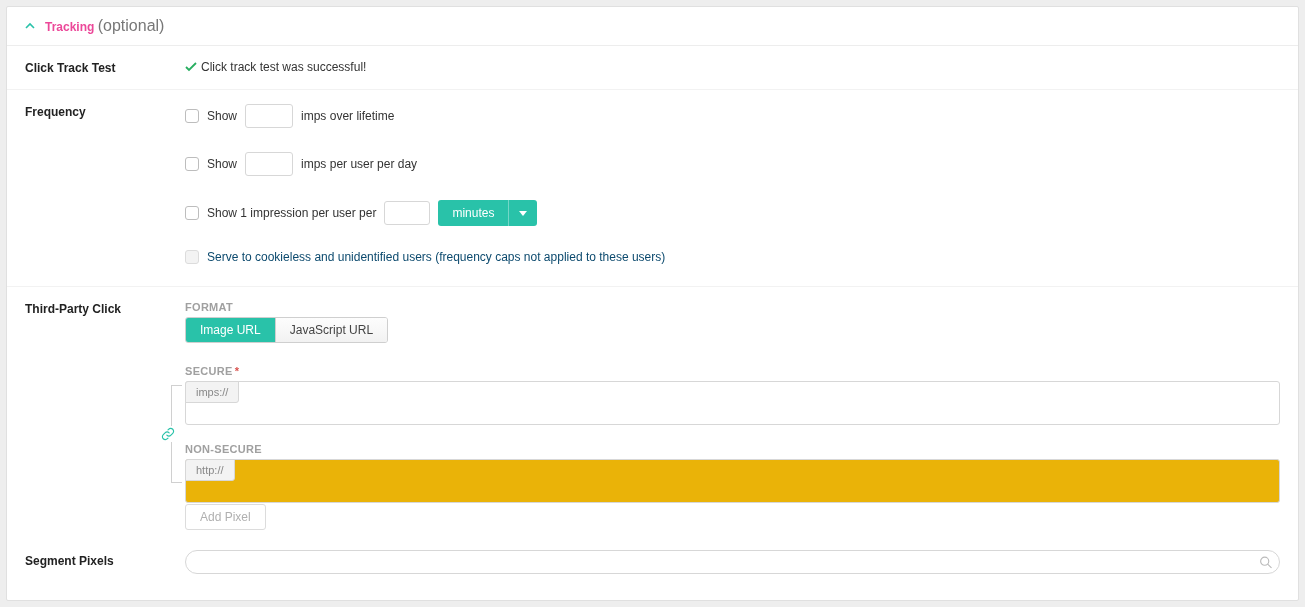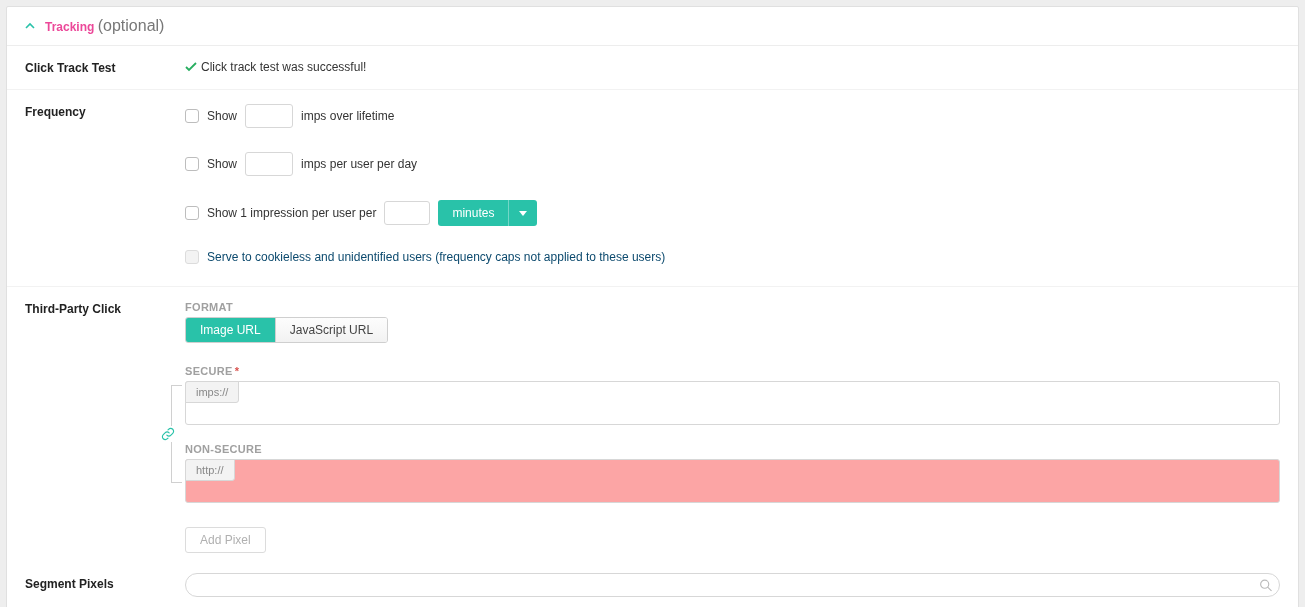--- a/index.html
+++ b/index.html
@@ -158,21 +158,21 @@
     position: relative;
     margin-left: 0;
   }
   .url-box {
     border: 1px solid #d7d7d7;
     border-radius: 3px;
     background: #fff;
     min-height: 42px;
     position: relative;
   }
-  .url-box.disabled { background: #fca5a5; }
+  .url-box.disabled { background: #eab308; }
   .url-box .proto {
     position: absolute;
     left: -1px; top: -1px;
     height: 22px;
     padding: 0 10px;
     border: 1px solid #d7d7d7;
     background: #f3f3f3;
     font-size: 11px;
     color: #888;
     display: inline-flex;
@@ -184,21 +184,21 @@
     width: 100%;
     border: none;
     outline: none;
     background: transparent;
     padding: 22px 8px 6px 8px;
     font-size: 12px;
     min-height: 40px;
   }
   .url-input.ro { color: #888; }
   .secure-block { margin-bottom: 18px; position: relative; }
-  .nonsecure-block { margin-bottom: 24px; position: relative; }
+  .nonsecure-block { margin-bottom: 1px; position: relative; }
 
   .link-connector {
     position: absolute;
     left: -22px;
     top: 20px;
     bottom: 20px;
     width: 20px;
     pointer-events: none;
   }
   .link-connector .bracket {

